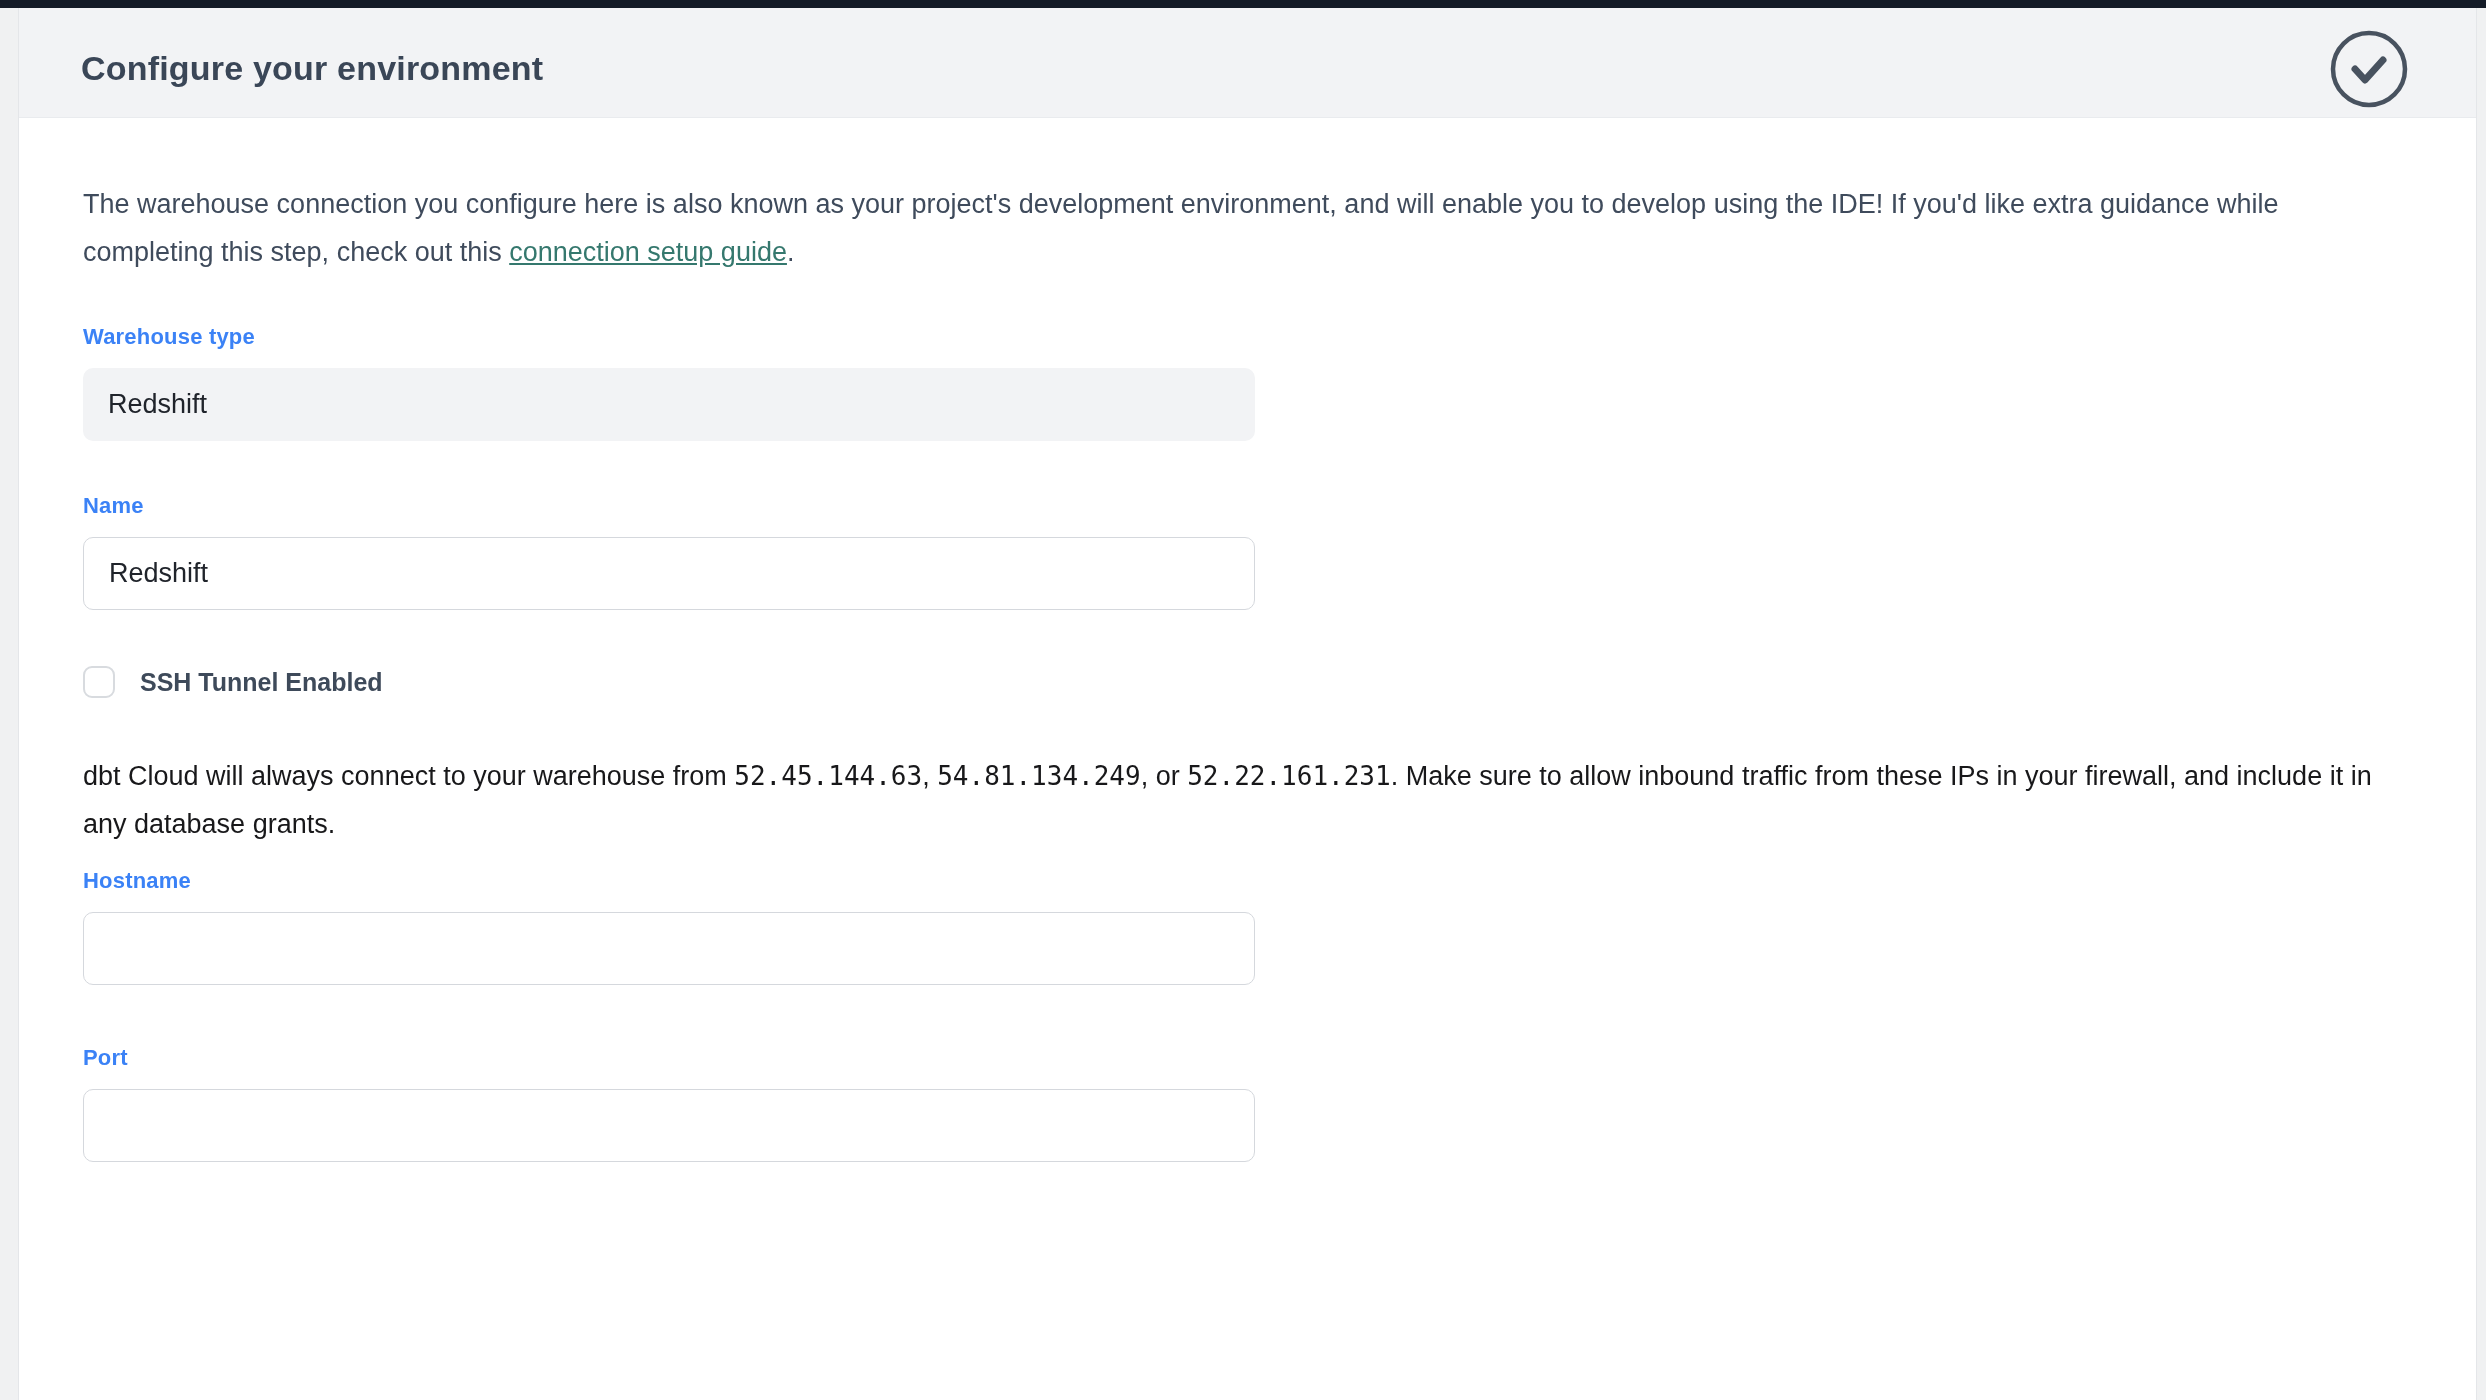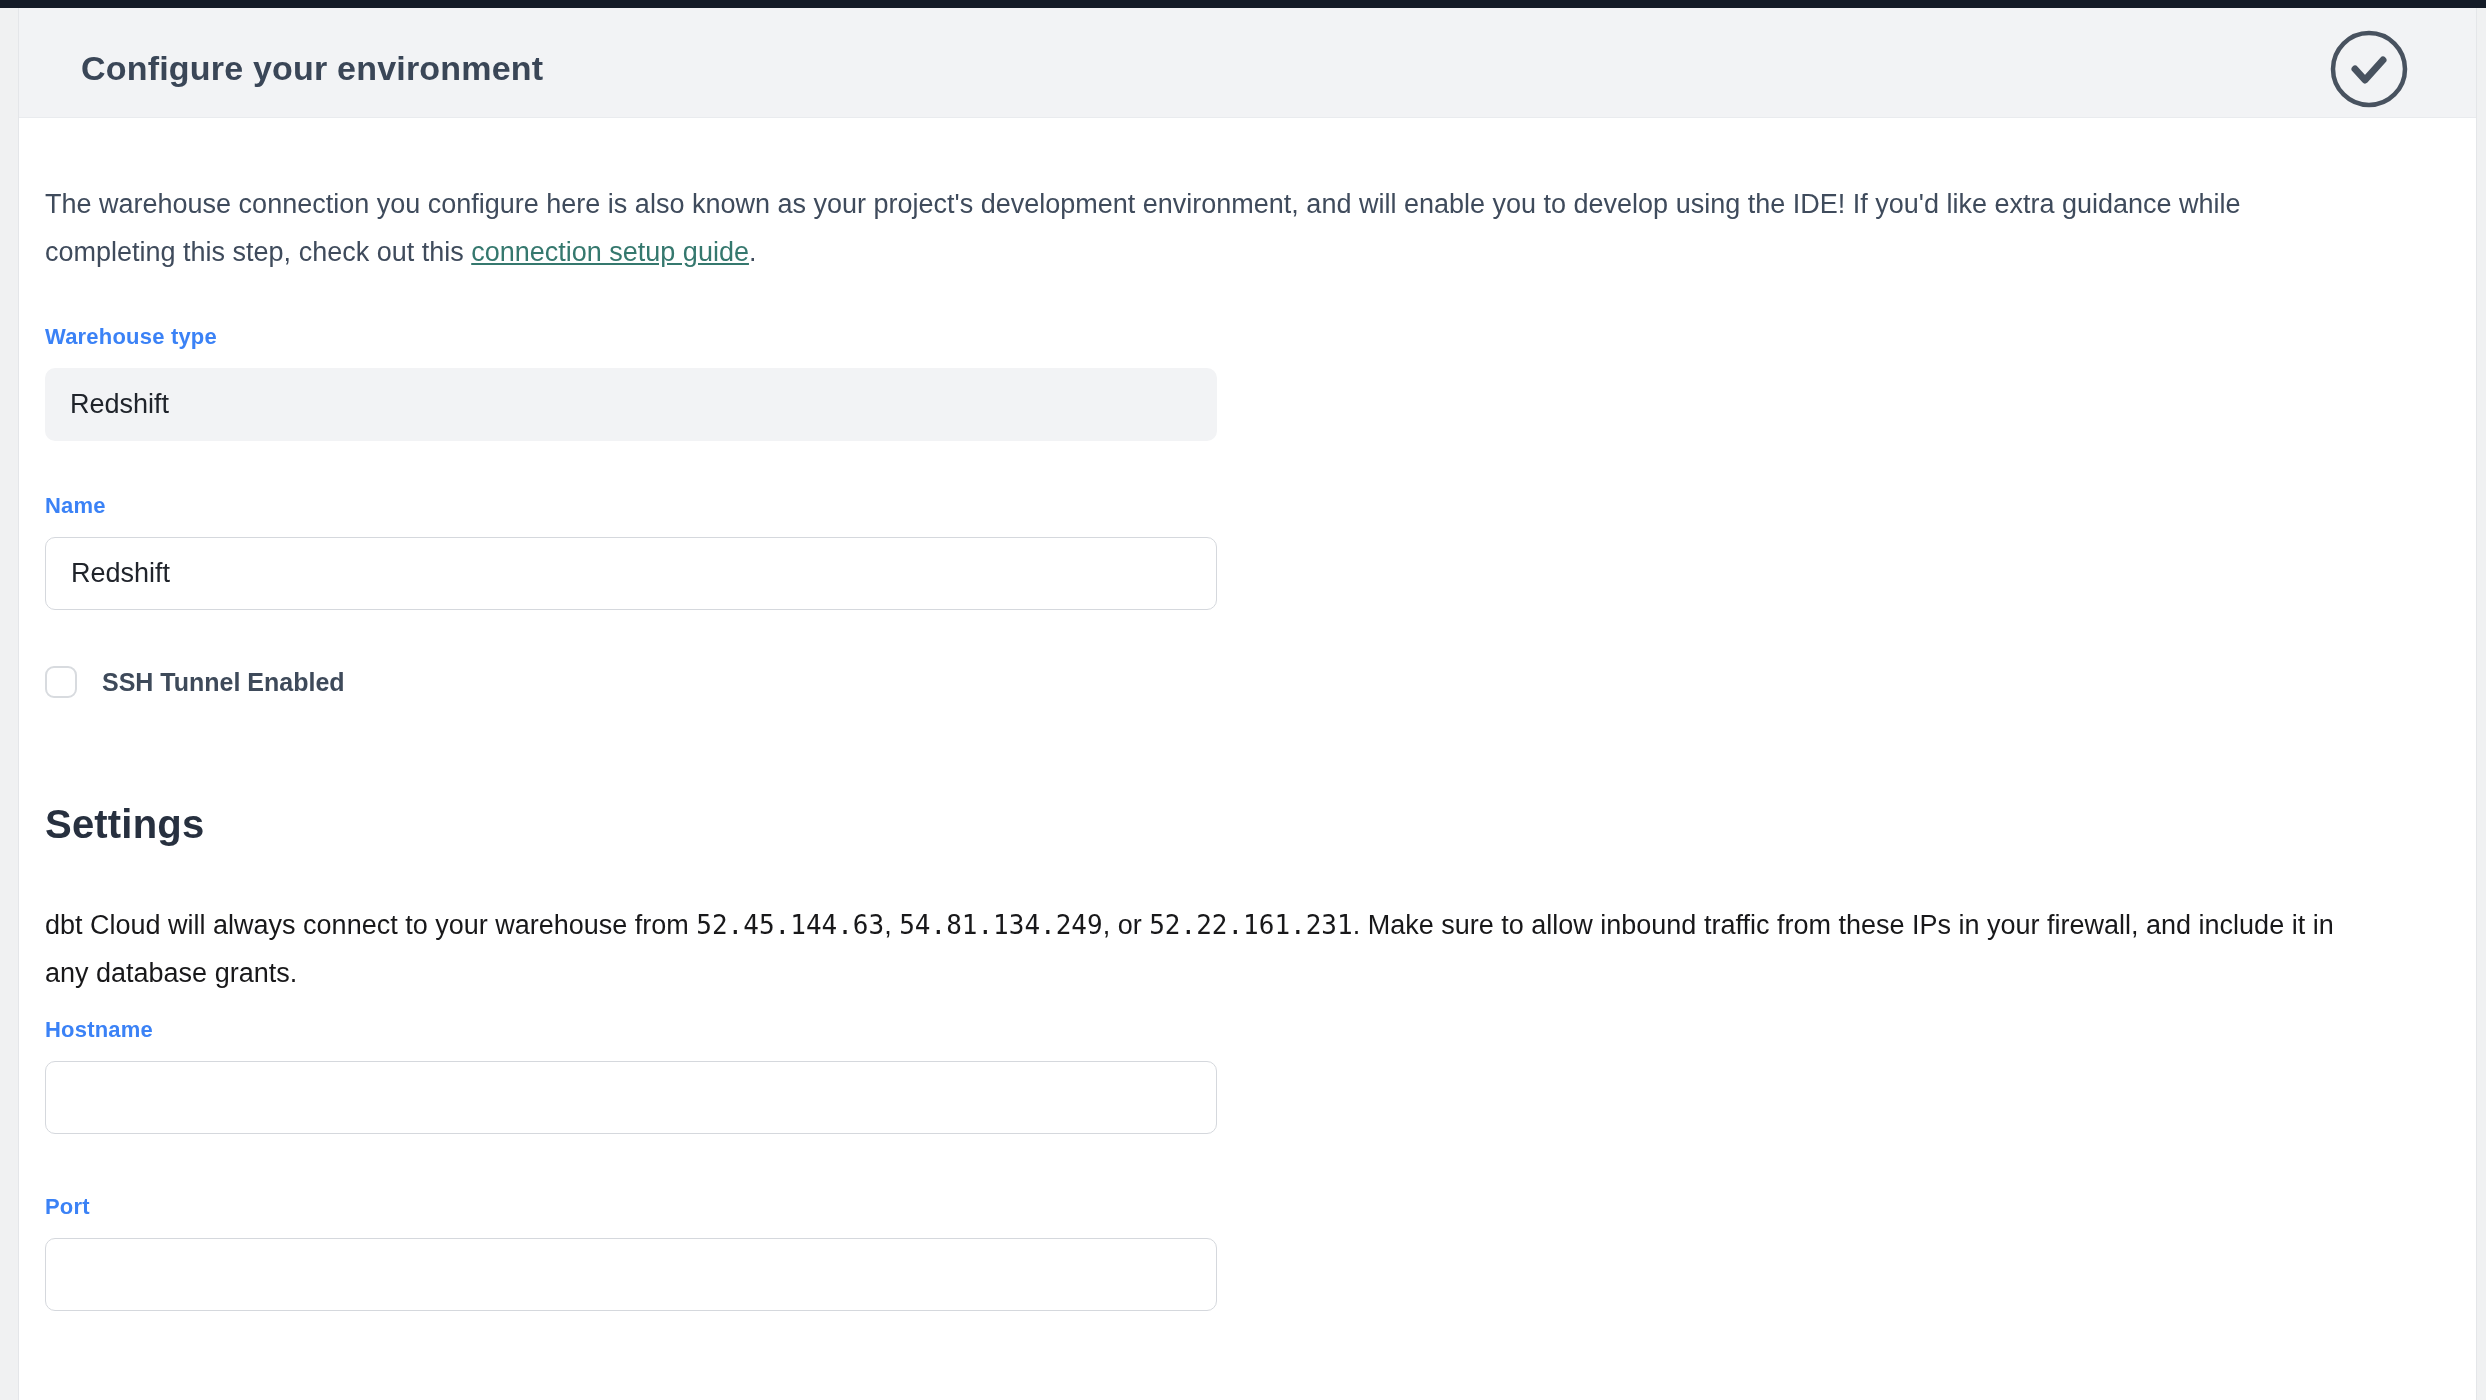--- a/index.html
+++ b/index.html
@@ -29,21 +29,21 @@
   .panel-title {
     font-size: 34px; font-weight: bold; color: #3a4657;
     letter-spacing: 0.2px;
     flex: 1;
   }
   .check-circle {
     width: 78px; height: 78px; flex: 0 0 auto;
     cursor: pointer;
   }
   .content {
-    padding: 0 70px 0 26px;
+    padding: 0 70px 0 64px;
   }
   .intro {
     margin-top: 62px;
     max-width: 2265px;
     font-size: 27px; line-height: 48px; color: #3f4b5c;
   }
   .link {
     color: #35786e; text-decoration: underline; cursor: pointer;
   }
   .field-label {
@@ -132,21 +132,20 @@
     </div>
 
     <label class="field-label label-name">Name</label>
     <input class="text-input" type="text" value="Redshift" style="">
 
     <div class="checkbox-row">
       <div class="checkbox"></div>
       <span class="checkbox-label">SSH Tunnel Enabled</span>
     </div>
 
-    <h2 class="section-heading">Settings</h2>
 
     <p class="settings-note"><span>dbt Cloud will always connect to your warehouse from </span><span class="mono">52.45.144.63</span><span>, </span><span class="mono">54.81.134.249</span><span>, or </span><span class="mono">52.22.161.231</span><span>. Make sure to allow inbound traffic from these IPs in your firewall, and include it in any database grants.</span></p>
 
     <label class="field-label label-hostname">Hostname</label>
     <input class="text-input" type="text" value="" style="">
 
     <label class="field-label label-port">Port</label>
     <input class="text-input" type="text" value="" style="">
 
   </div>

